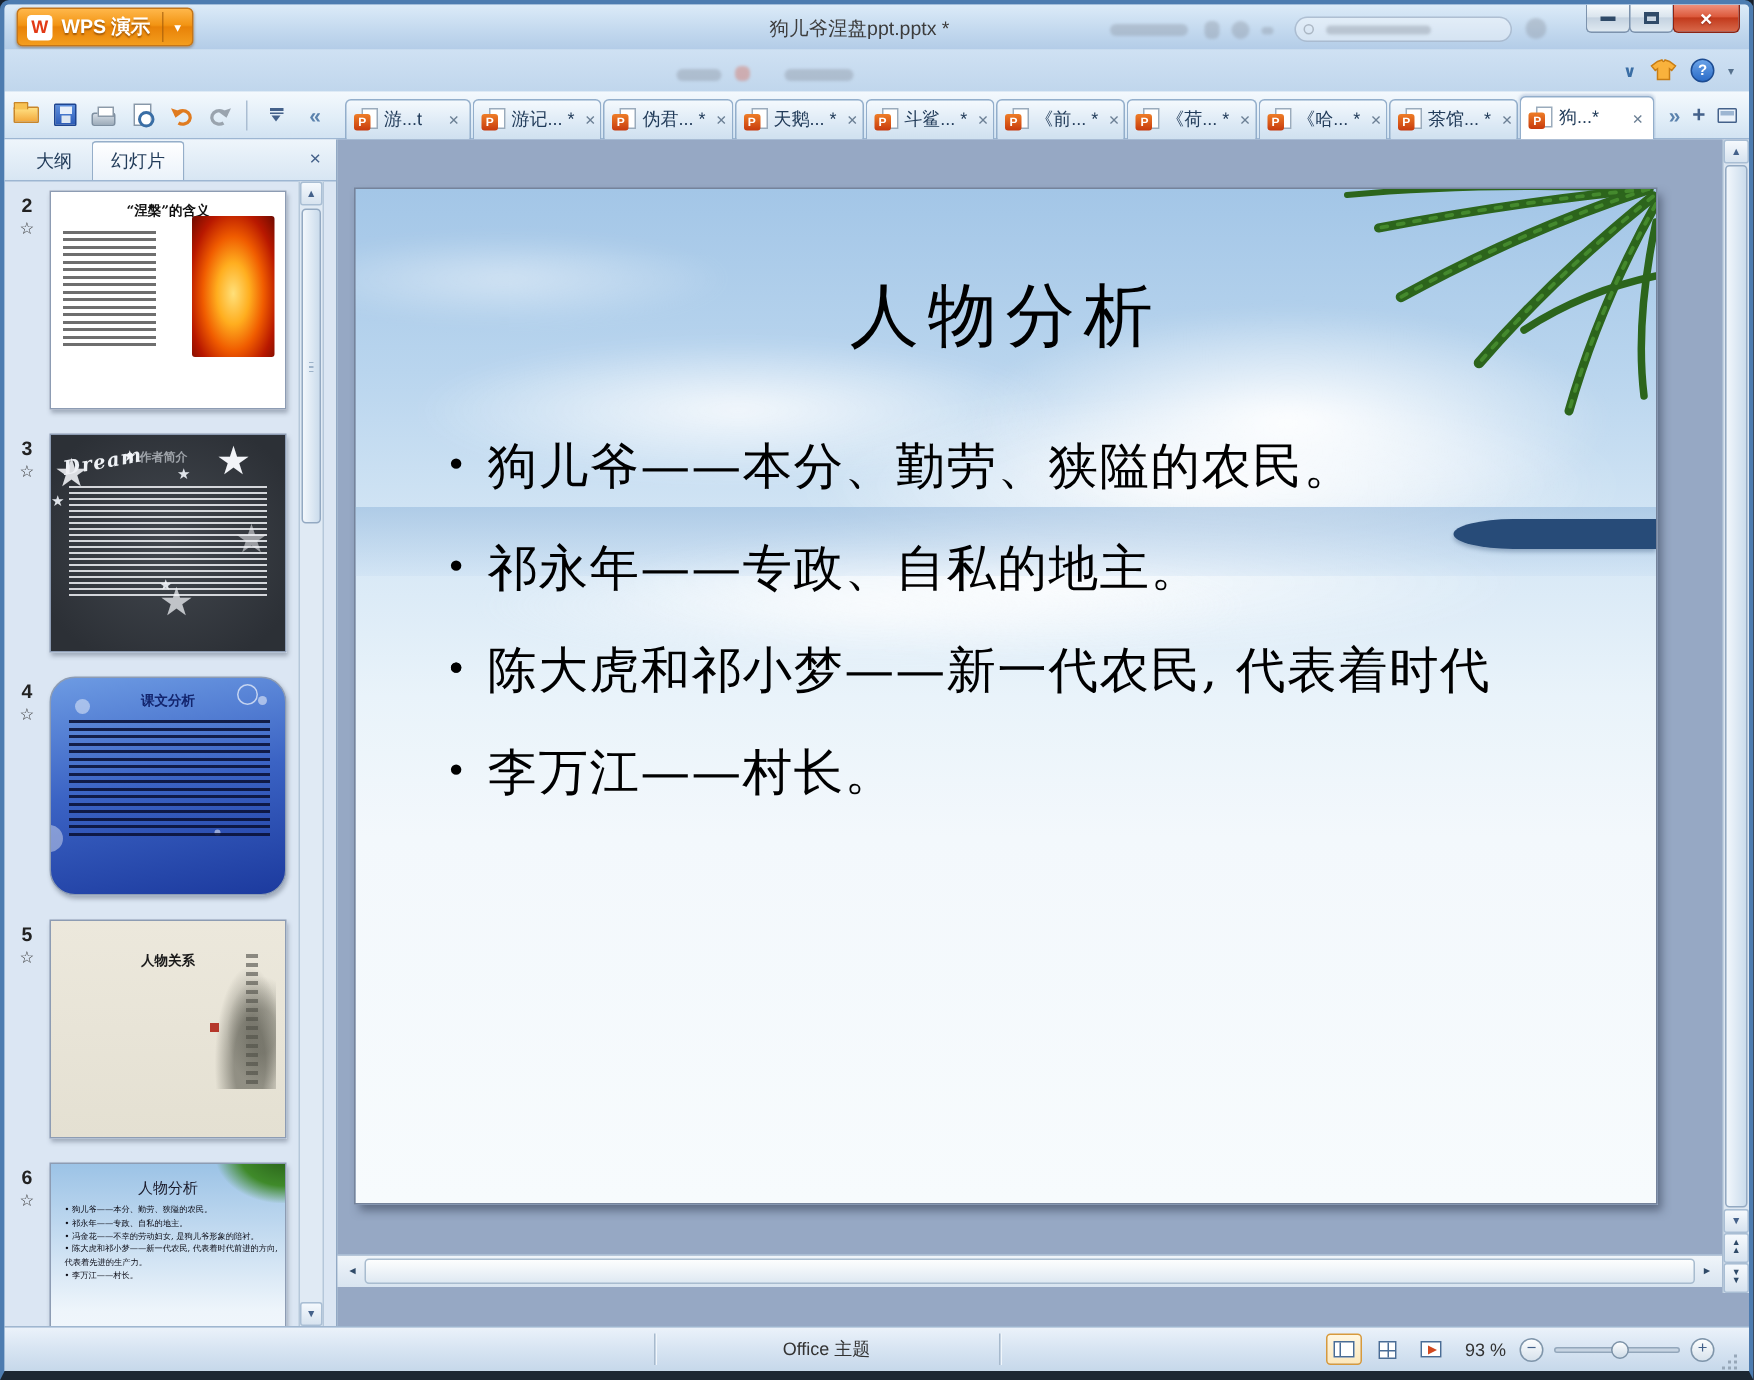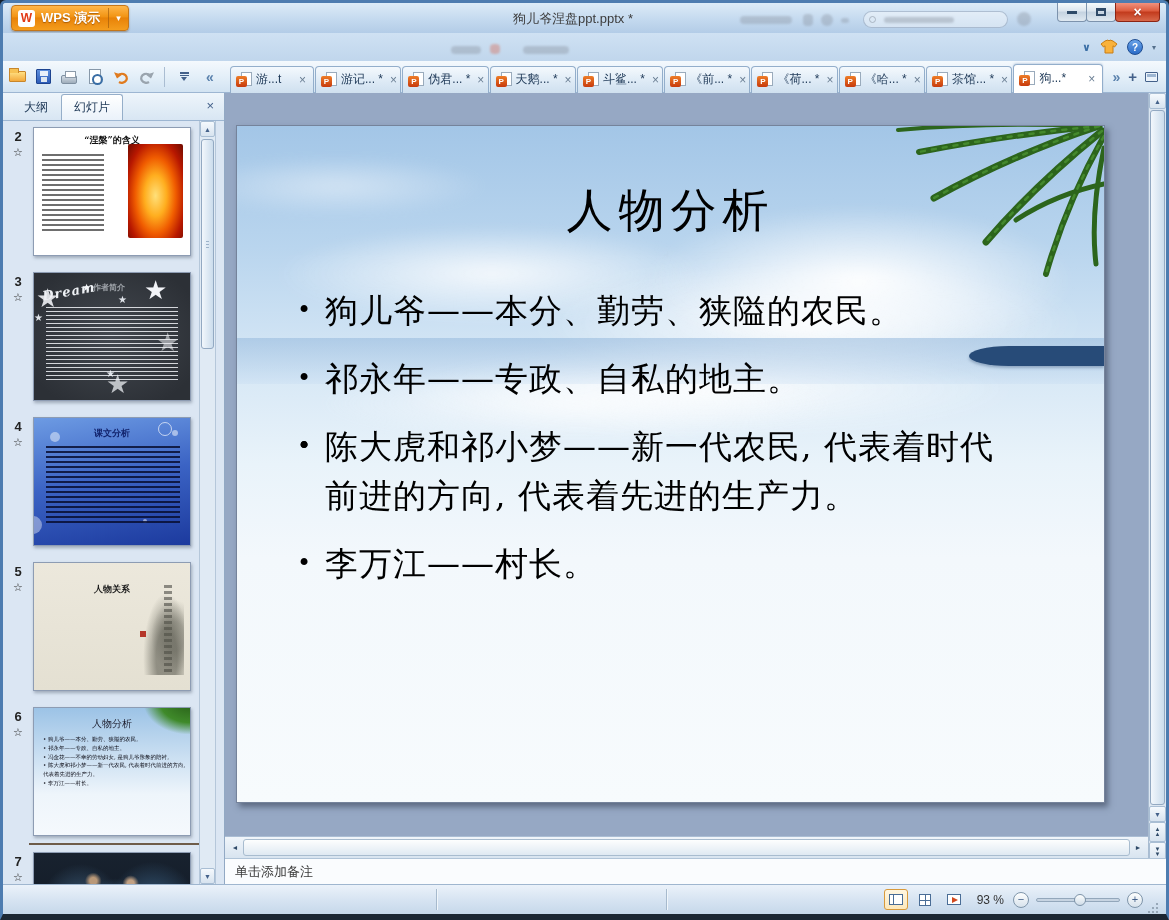--- a/index.html
+++ b/index.html
@@ -90,21 +90,21 @@
   .panel-tabs { position:relative; height:28px; border-bottom:1px solid #9db6d2;
     background:linear-gradient(180deg,#eef5fb,#d8e6f3); display:flex; align-items:flex-end; padding-left:8px; }
   .ptab { font-size:12px; color:#223c5a; padding:4px 12px; border:1px solid transparent; border-bottom:none; border-radius:3px 3px 0 0; }
   .ptab.active { background:linear-gradient(180deg,#ffffff,#eaf2fa); border-color:#95aec9; }
   .panel-close { position:absolute; right:10px; top:6px; font-size:13px; color:#44618a; line-height:1; }
   .thumb-list { position:absolute; left:0; right:25px; top:28px; bottom:0; overflow:hidden; padding-top:6px; }
   .thumb-row { position:relative; display:flex; margin-bottom:16px; }
   .thumb-gutter { width:30px; text-align:center; padding-top:2px; }
   .thumb-num { font-size:13px; font-weight:bold; color:#222; }
   .anim-star { font-size:11px; color:#333; margin-top:2px; }
-  .thumb-box { position:relative; width:158px; height:129px; background:#fff; border:1px solid #8d9cb3;
+  .thumb-box { position:relative; width:158px; height:146px; background:#fff; border:1px solid #8d9cb3;
     box-shadow:1px 2px 3px rgba(50,60,80,.35); overflow:hidden; flex:0 0 158px; }
   .thumb-row.selected::after { content:""; position:absolute; left:26px; right:0; bottom:-9px; height:2px; background:#6e5c49; }
   .mini-title { position:absolute; top:6px; left:0; right:0; text-align:center; font-weight:bold; font-size:9px;
     color:#111; font-family:"DejaVu Serif","Liberation Serif",serif; }
   .mini-lines,.mini-art,.mini-bullets,.mini-graffiti { display:none; position:absolute; }
   
   .kind-phoenix .mini-lines { display:block; left:8px; top:26px; width:62px; height:80px;
     background:repeating-linear-gradient(180deg,#4a4a4a 0 2px,transparent 2px 5px); opacity:.8; }
   .kind-phoenix .mini-art { display:block; right:7px; top:16px; width:55px; height:94px; border-radius:2px;
     background:radial-gradient(ellipse at 50% 55%,#ffe07a 0%,#ffae1f 28%,#f05c00 52%,#b81800 76%,#6e0a00 100%); }
@@ -113,21 +113,21 @@
   .kind-dream .mini-title { color:#b9bec4; left:30px; right:auto; width:90px; top:9px; font-size:8px; opacity:.8; filter:blur(.4px); }
   .kind-dream .mini-graffiti { display:block; left:8px; top:11px; color:#eef1f5; font-style:italic; font-weight:bold;
     font-size:13px; transform:rotate(-10deg); font-family:"DejaVu Serif",serif; letter-spacing:1px; }
   .kind-dream .mini-lines { display:block; left:12px; right:12px; top:34px; height:74px;
     background:repeating-linear-gradient(180deg,rgba(240,242,246,.85) 0 1.5px,transparent 1.5px 4px); }
   .kind-dream .mini-art { display:block; right:16px; top:2px; width:30px; height:30px; color:#f2f4f8; font-size:26px; line-height:30px; }
   .kind-dream .mini-art::before { content:"★"; text-shadow:-108px 8px 0 rgba(238,240,244,.9), -38px 94px 0 rgba(238,240,244,.75), 12px 52px 0 rgba(238,240,244,.55); }
   .kind-dream .mini-art::after { content:"★"; position:absolute; left:-62px; top:-2px; font-size:10px;
     text-shadow:24px 86px 0 #dfe3e9, -48px 30px 0 #dfe3e9, 36px 12px 0 #dfe3e9; }
   
-  .kind-blue .thumb-box { background:linear-gradient(170deg,#6d9be3 0%,#3b63c4 48%,#1c3a9e 100%); }
+  .kind-blue .thumb-box { background:linear-gradient(170deg,#6d9be3 0%,#3b63c4 48%,#1c3a9e 100%);border-radius:17px; }
   .kind-blue .mini-title { color:#13256e; top:9px; }
   .kind-blue .mini-lines { display:block; left:12px; right:10px; top:28px; height:78px;
     background:repeating-linear-gradient(180deg,rgba(8,14,50,.85) 0 2px,transparent 2px 5px); }
   .kind-blue .mini-art { display:block; right:18px; top:4px; width:14px; height:14px; border:1px solid rgba(255,255,255,.65); border-radius:50%;
     box-shadow:10px 4px 0 -4px rgba(255,255,255,.5), -110px 8px 0 -2px rgba(255,255,255,.45), -132px 96px 0 2px rgba(255,255,255,.4), -20px 92px 0 -5px rgba(255,255,255,.5); }
   
   .kind-ink .thumb-box { background:linear-gradient(180deg,#ece8dc,#e4e0d2); }
   .kind-ink .mini-title { top:20px; color:#1a1a1a; }
   .kind-ink .mini-art { display:block; right:6px; top:16px; width:46px; height:96px;
     background:
@@ -511,21 +511,21 @@
             <li>
     <span class="b-dot">•</span>
     <span><div>祁永年——专政、自私的地主。</div></span>
   </li>
             <li>
     <span class="b-dot">•</span>
     <span></span>
   </li>
             <li>
     <span class="b-dot">•</span>
-    <span><div>陈大虎和祁小梦——新一代农民, 代表着时代</div><div>前进的方向, 代表着先进的生产力。</div></span>
+    <span><div>陈大虎和祁小梦——新一代农民, 代表着时代</div></span>
   </li>
             <li>
     <span class="b-dot">•</span>
     <span><div>李万江——村长。</div></span>
   </li>
           </ul>
       </div>
     </div>
     <div class="vscroll">
       <span class="vs-btn vs-up">▲</span>
@@ -538,25 +538,25 @@
       <span class="vs-jump vs-next">
         <span>▼</span>
         <span>▼</span>
       </span>
     </div>
     <div class="hscroll">
       <span class="hs-btn hs-left">◄</span>
       <span class="hs-thumb"></span>
       <span class="hs-btn hs-right">►</span>
     </div>
-    <div class="notes">单击添加备注</div>
   </div>
 
   <div class="statusbar">
     <div class="sb-div" style="left:433px;"></div>
+    <div class="sb-cell sb-theme">Office 主题</div>
     <div class="sb-div" style="left:663px;"></div>
     <div class="sb-right">
       <span class="view-btn active">
           <span class="ic-normal"></span>
         </span>
       <span class="view-btn">
           <span class="ic-grid"></span>
         </span>
       <span class="view-btn">
           <span class="ic-show"></span>

